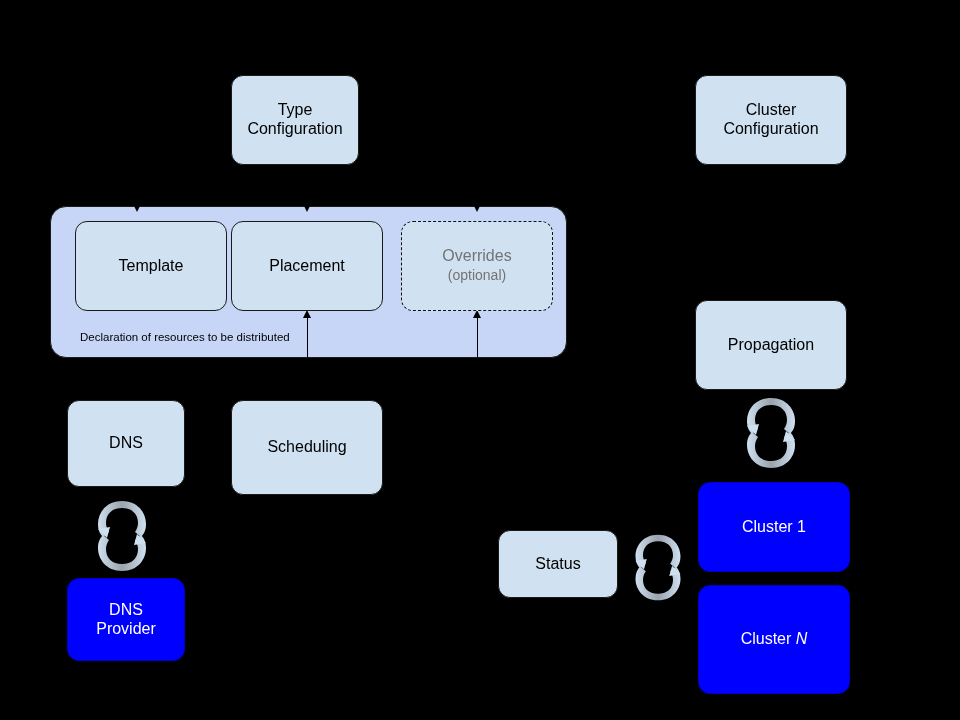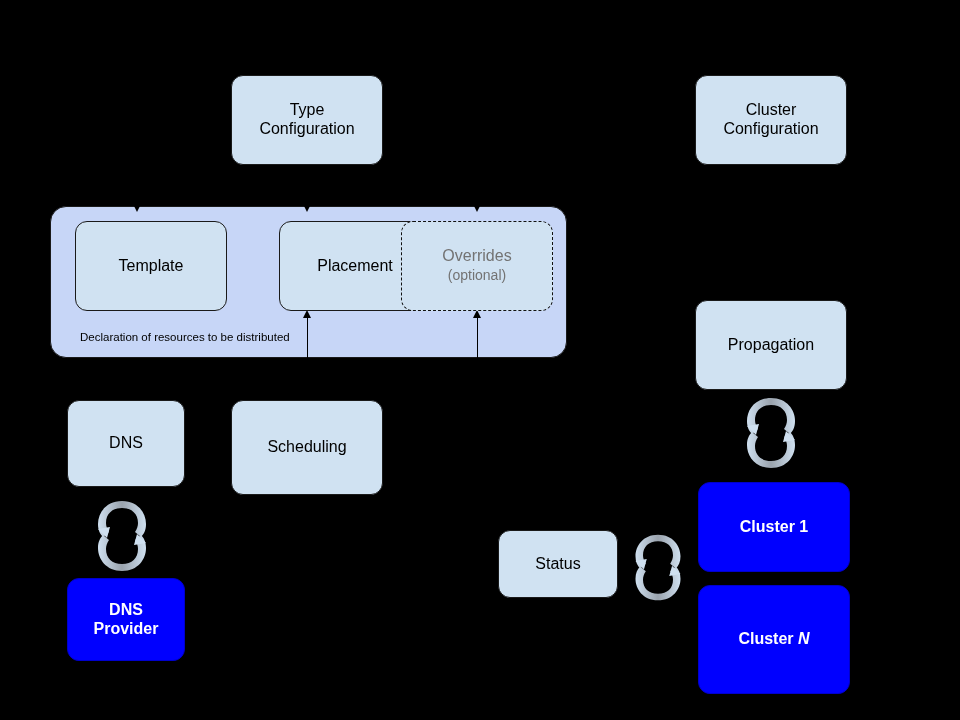--- a/index.html
+++ b/index.html
@@ -43,21 +43,21 @@
     border: 1.6px dashed #111111;
     color: #737373;
     font-size: 16px;
   }
   
   .node.strong {
     background: #0000ff;
     border: 1.3px solid #0000cc;
     color: #ffffff;
     font-size: 16px;
-    font-weight: bold;
+    font-weight: normal;
   }
 
   
   #group-container {
     position: absolute;
     box-sizing: border-box;
     background: #c7d6f7;
     border: 1.3px solid #1a1a1a;
     border-radius: 16px;
   }
@@ -107,39 +107,39 @@
 
   <div class="vline" style="left:477px; top:168px; height:37px;"></div>
   <div class="arrowhead-down" style="left:472.5px; top:204px;"></div>
 
   <div class="vline" style="left:307px; top:316px; height:42px;"></div>
   <div class="arrowhead-up" style="left:302.5px; top:310px;"></div>
 
   <div class="vline" style="left:477px; top:316px; height:42px;"></div>
   <div class="arrowhead-up" style="left:472.5px; top:310px;"></div>
 
-  <div class="node light" style="left:231px; top:75px; width:152px; height:90px;">
+  <div class="node light" style="left:231px; top:75px; width:128px; height:90px;">
     <span class="lbl">
       <span>Type</span><br>
       <span>Configuration</span>
     </span>
   </div>
 
   <div class="node light" style="left:695px; top:75px; width:152px; height:90px;">
     <span class="lbl">
       <span>Cluster</span><br>
       <span>Configuration</span>
     </span>
   </div>
 
   <div class="node light" style="left:75px; top:221px; width:152px; height:90px;">
     <span class="lbl">Template</span>
   </div>
 
-  <div class="node light" style="left:231px; top:221px; width:152px; height:90px;margin-left:48px;">
+  <div class="node light" style="left:231px; top:221px; width:152px; height:90px;">
     <span class="lbl">Placement</span>
   </div>
 
   <div class="node optional" style="left:401px; top:221px; width:152px; height:90px;">
     <span class="lbl">
       <span>Overrides</span><br>
       <span style="font-size:14px;">(optional)</span>
     </span>
   </div>
 

